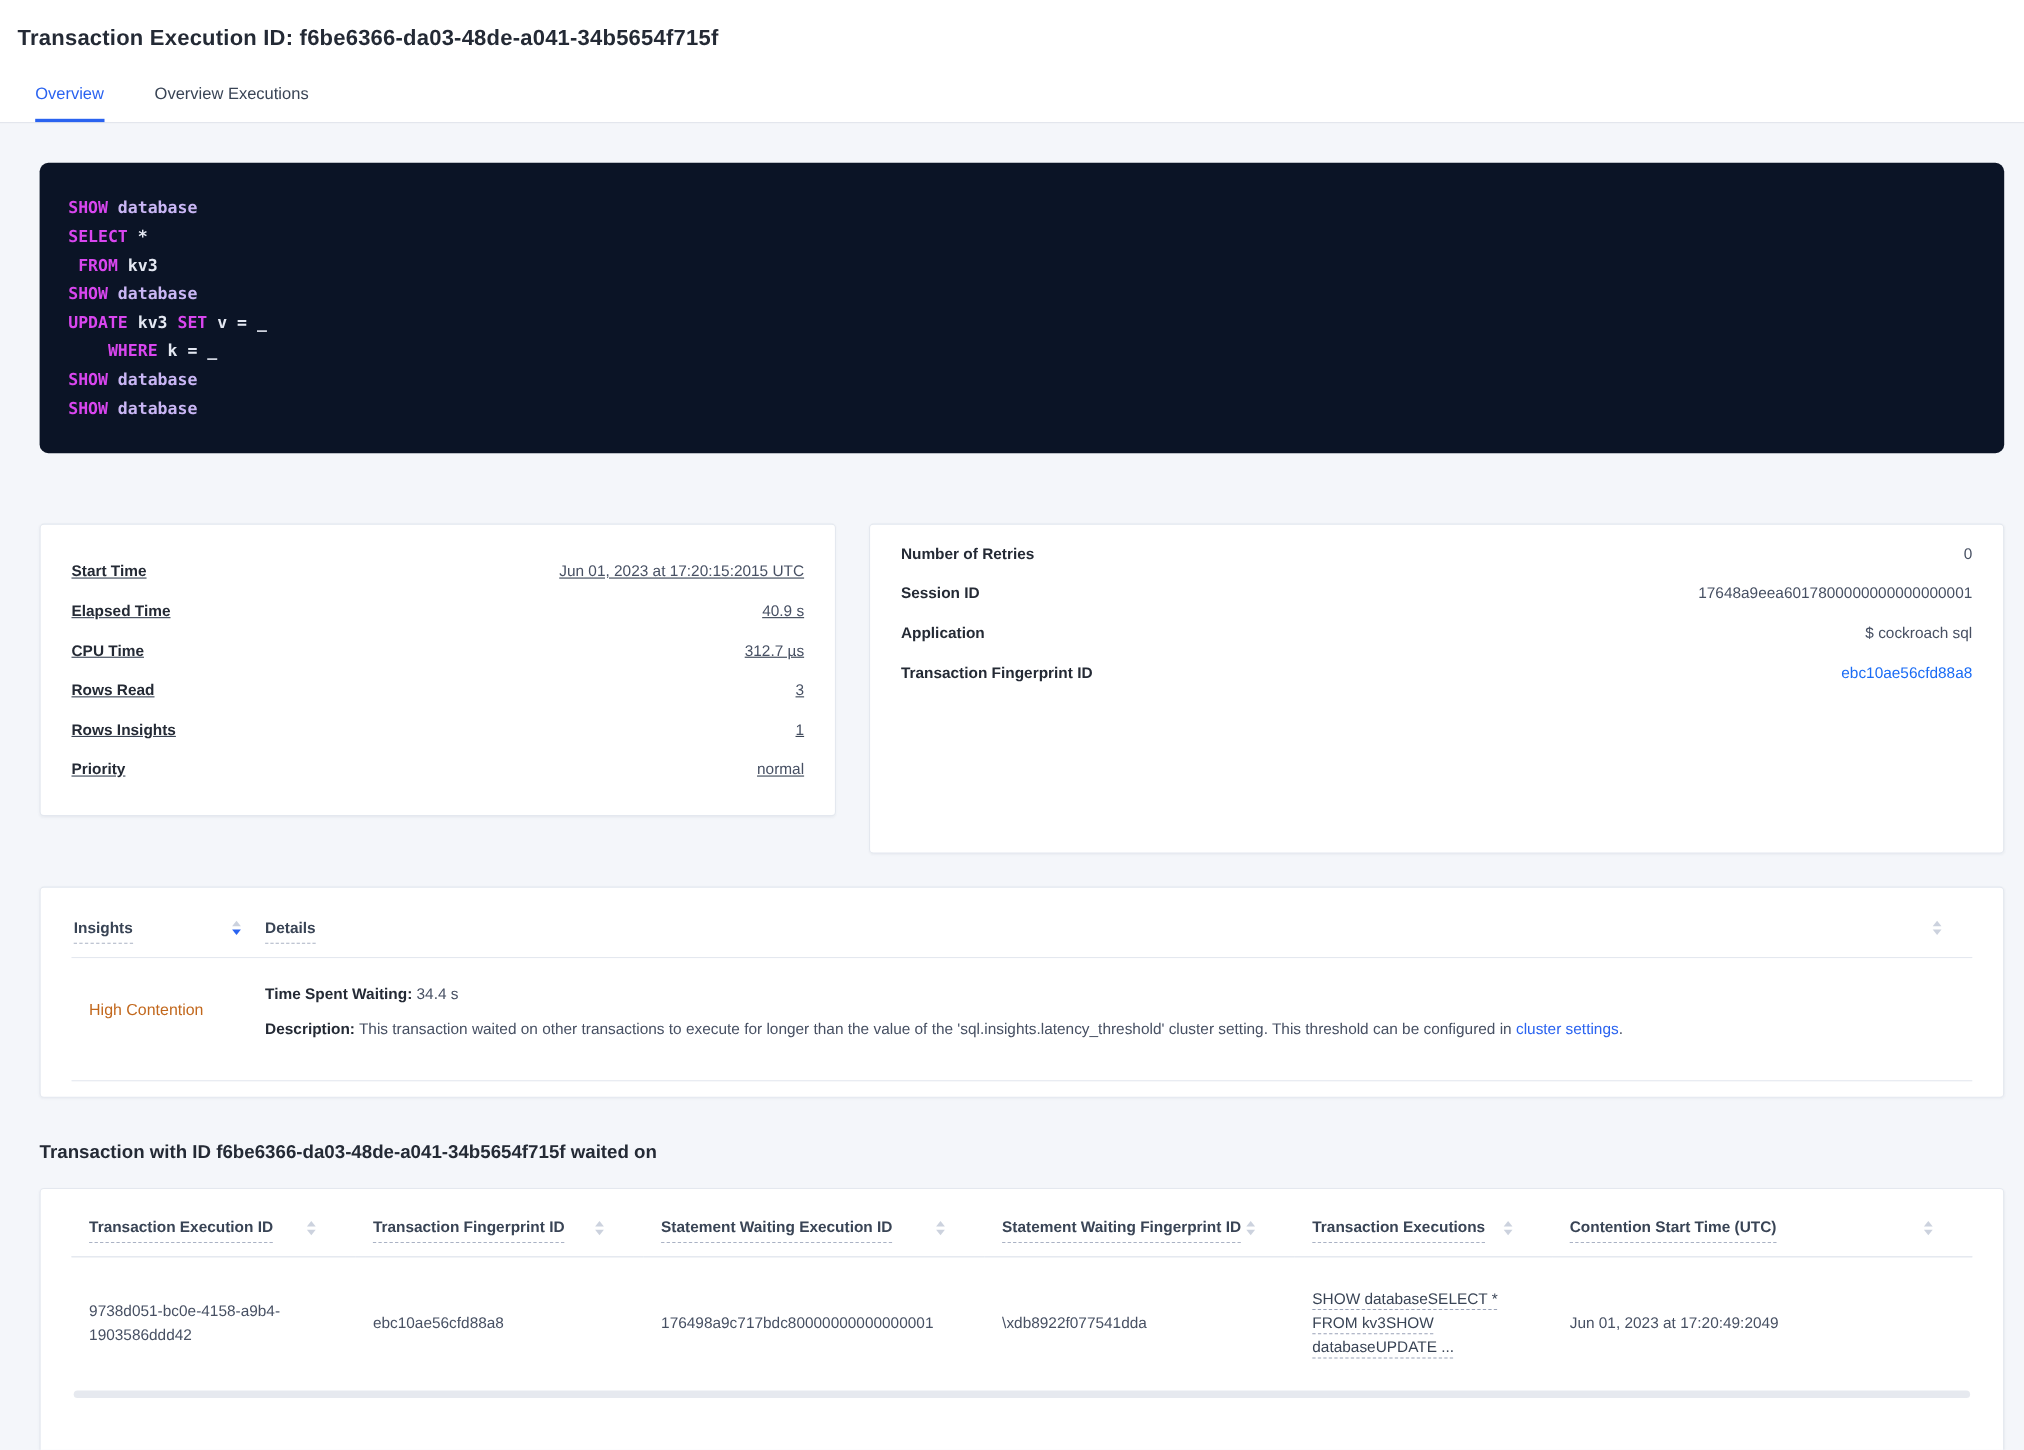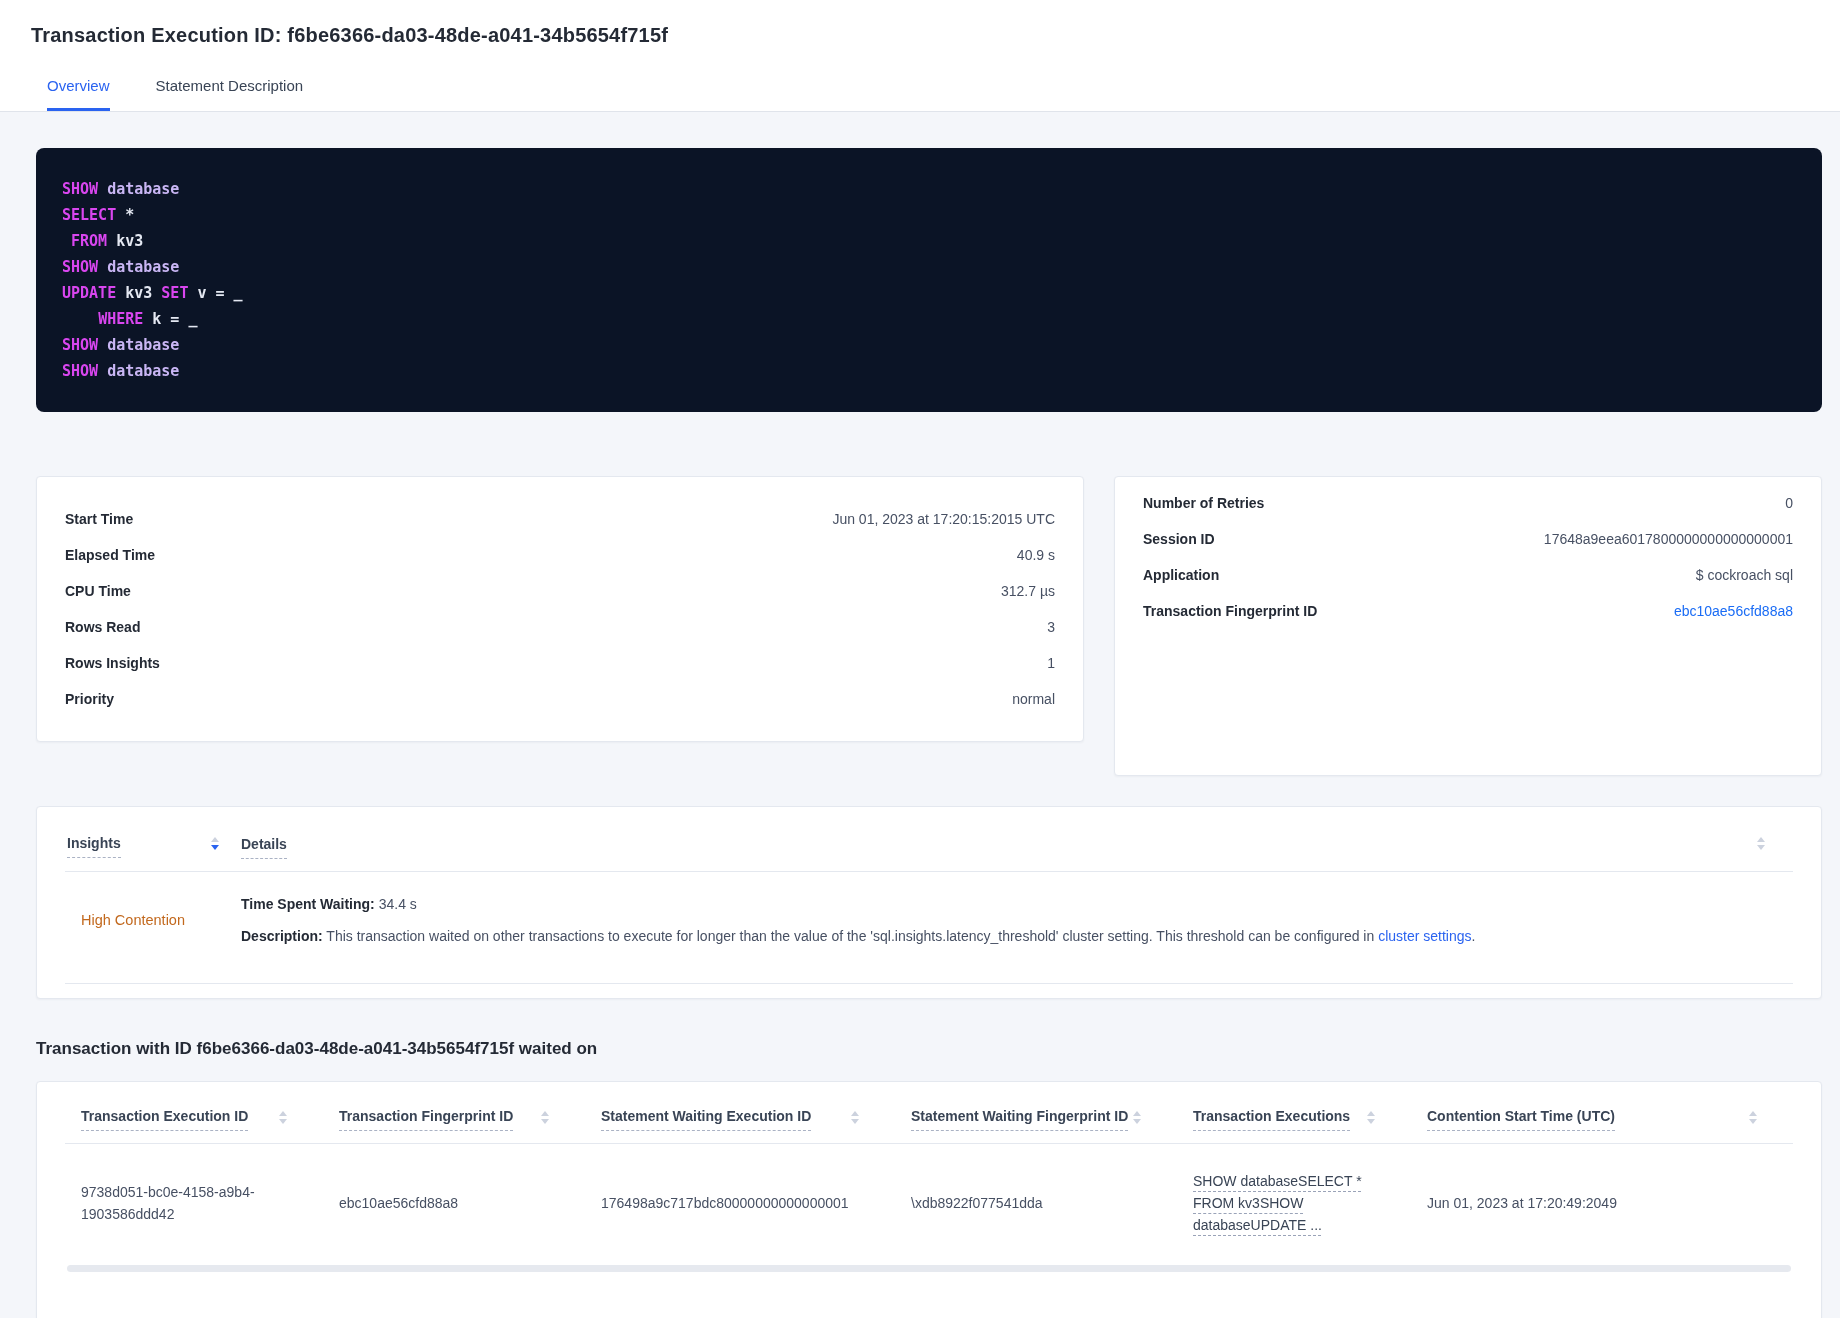--- a/index.html
+++ b/index.html
@@ -4,21 +4,21 @@
 <style>
   * { margin:0; padding:0; box-sizing:border-box; }
   html,body { width:1840px; height:1318px; }
   body {
     background:#f4f6fa;
     font-family:"Liberation Sans", sans-serif;
     color:#394455;
     overflow:hidden;
   }
   
-  .top-band { background:#ffffff; padding:24px 36px 0 31px; border-bottom:1px solid #e0e4eb; }
+  .top-band { background:#ffffff; padding:24px 36px 0 16px; border-bottom:1px solid #e0e4eb; }
   .page-title { font-size:20px; font-weight:bold; color:#242a35; letter-spacing:.2px; }
   .tabs { display:flex; gap:46px; margin-top:30px; padding-left:16px; }
   .tab { font-size:15px; color:#394455; padding-bottom:14px; cursor:pointer; border-bottom:3px solid transparent; }
   .tab.active { color:#2a63f0; border-bottom-color:#2a63f0; }
   
   .content { padding:0 18px 0 36px; }
   
   .sql-box {
     margin-top:36px;
     background:#0b1426;
@@ -29,21 +29,21 @@
     font-weight:bold;
     line-height:26px;
     white-space:pre;
   }
   .tk-kw  { color:#d946ef; }
   .tk-kw2 { color:#c9b6f4; }
   .tk-id  { color:#e4e8f2; }
   
   .card { background:#ffffff; border:1px solid #e4e8ef; border-radius:4px; box-shadow:0 1px 2px rgba(60,70,90,.05); }
   .cards-row { display:flex; gap:30px; margin-top:64px; align-items:flex-start; }
-  .details-card { width:1048px; padding:24px 28px; }
+  .details-card { width:724px; padding:24px 28px;text-decoration:underline; }
   .meta-card { flex:1; min-height:300px; padding:8px 28px; }
   .kv-row { display:flex; justify-content:space-between; align-items:center; padding:10px 0; }
   .kv-label { font-size:14px; font-weight:bold; color:#242a35; }
   .kv-value { font-size:14px; color:#475063; }
   .kv-value.link { color:#1a6cf5; cursor:pointer; }
   
   .sort { display:inline-flex; flex-direction:column; gap:3px; cursor:pointer; }
   .sort i { display:block; width:0; height:0; border-left:4.5px solid transparent; border-right:4.5px solid transparent; }
   .sort .up { border-bottom:5px solid #ccd2de; }
   .sort .down { border-top:5px solid #ccd2de; }
@@ -78,21 +78,21 @@
   .scrollbar-track { height:7px; background:#e6e9ef; border-radius:4px; margin:2px 2px 0 2px; cursor:pointer; }
   .card-tail { height:40px; }
 </style>
 </head>
 <body>
 
 <div class="top-band">
   <h1 class="page-title">Transaction Execution ID: f6be6366-da03-48de-a041-34b5654f715f</h1>
   <div class="tabs">
     <div class="tab active">Overview</div>
-    <div class="tab">Statement Description</div>
+    <div class="tab">Overview Executions</div>
   </div>
 </div>
 
 <div class="content">
 
   <div class="sql-box"><div><span class="tk-kw">SHOW</span><span class="tk-kw2"> database</span></div><div><span class="tk-kw">SELECT</span><span class="tk-id"> *</span></div><div><span class="tk-id"> </span><span class="tk-kw">FROM</span><span class="tk-id"> kv3</span></div><div><span class="tk-kw">SHOW</span><span class="tk-kw2"> database</span></div><div><span class="tk-kw">UPDATE</span><span class="tk-id"> kv3 </span><span class="tk-kw">SET</span><span class="tk-id"> v = _</span></div><div><span class="tk-id">    </span><span class="tk-kw">WHERE</span><span class="tk-id"> k = _</span></div><div><span class="tk-kw">SHOW</span><span class="tk-kw2"> database</span></div><div><span class="tk-kw">SHOW</span><span class="tk-kw2"> database</span></div></div>
 
   <div class="cards-row">
     <div class="card details-card">
       <div class="kv-body">

